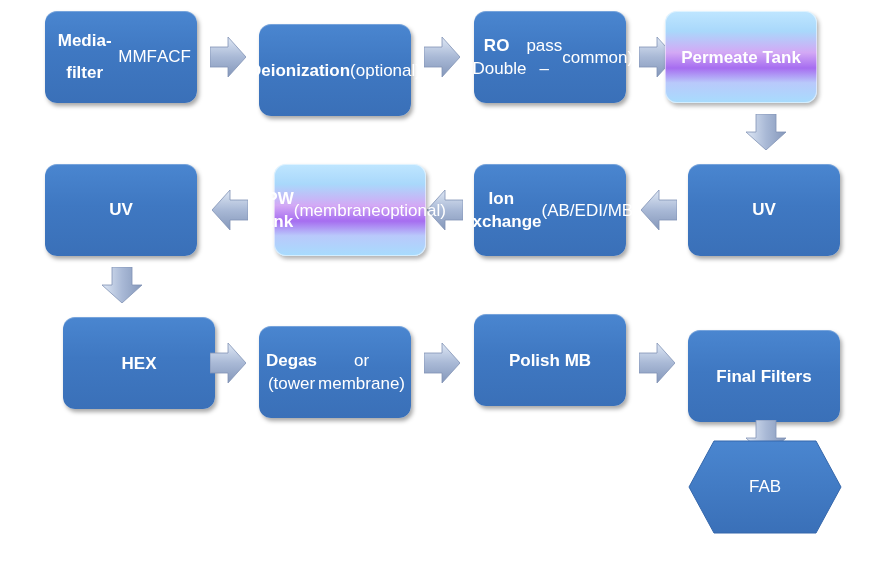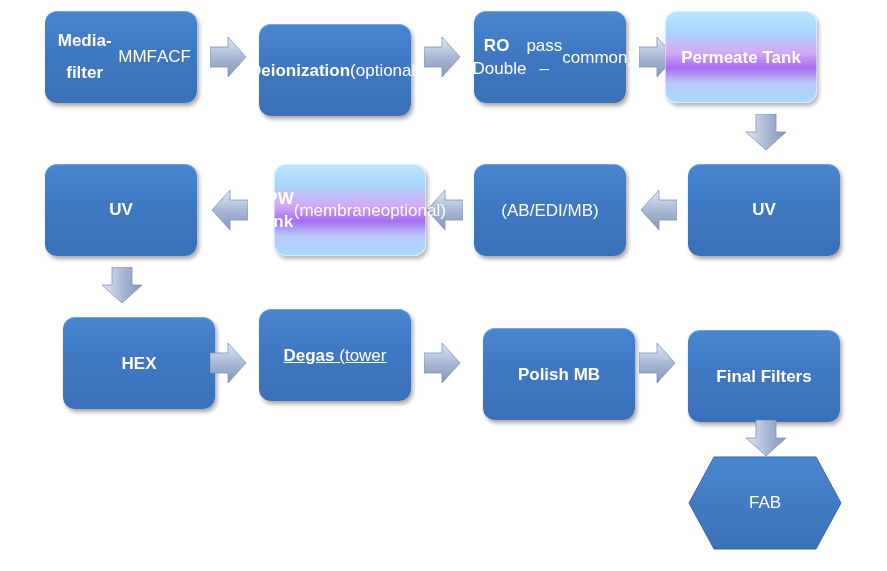--- a/index.html
+++ b/index.html
@@ -17,21 +17,21 @@
   .box .b { font-weight: bold; }
   .box.tank {
     background: linear-gradient(180deg,
       #bfe6ff 0%, #a9d8fb 22%, #d3a9f5 45%, #a66df0 62%,
       #b9c9fb 78%, #a7dcfd 100%);
     box-shadow: 2px 3px 4px rgba(0,0,0,0.3), inset 0 0 0 1px rgba(255,255,255,0.5);
   }
   .box .spaced { line-height: 32px; }
   .arrow { position: absolute; width: 36px; height: 40px; }
   .arrow.down { width: 40px; height: 36px; }
-  .hex { position: absolute; left: 688px; top: 456px; width: 154px; height: 94px; text-decoration: underline; }
+  .hex { position: absolute; left: 688px; top: 440px; width: 154px; height: 94px; text-decoration: underline; }
   .hex svg { position: absolute; left: 0; top: 0; }
   .hex .lbl { position: absolute; left: 0; top: 0; width: 154px; height: 94px;
               display: flex; align-items: center; justify-content: center;
               color: #ffffff; font-size: 17px; }
 </style>
 </head>
 <body>
 
 <svg width="0" height="0" style="position:absolute">
   <defs>
@@ -91,20 +91,21 @@
 
 <div class="box" style="left:688px;top:164px;">
   <div class="b spaced">UV</div>
 </div>
 
 <svg class="arrow" style="left:641px;top:190px;" viewBox="0 0 36 40">
   <polygon points="36,10 18,10 18,0 0,20 18,40 18,30 36,30" fill="url(#arrowGradH)" stroke="#8193b5" stroke-width="0.8"></polygon>
 </svg>
 
 <div class="box" style="left:474px;top:164px;">
+  <div class="b">Ion Exchange</div>
   <div>(AB/EDI/MB)</div>
 </div>
 
 <svg class="arrow" style="left:427px;top:190px;" viewBox="0 0 36 40">
   <polygon points="36,10 18,10 18,0 0,20 18,40 18,30 36,30" fill="url(#arrowGradH)" stroke="#8193b5" stroke-width="0.8"></polygon>
 </svg>
 
 <div class="box tank" style="left:274px;top:164px;">
   <div class="b">UPW Tank</div>
   <div>(membrane</div>
@@ -124,29 +125,30 @@
 </svg>
 
 <div class="box" style="left:45px;top:317px;margin-left:18px;">
   <div class="b">HEX</div>
 </div>
 
 <svg class="arrow" style="left:210px;top:343px;" viewBox="0 0 36 40">
   <polygon points="0,10 18,10 18,0 36,20 18,40 18,30 0,30" fill="url(#arrowGradH)" stroke="#8193b5" stroke-width="0.8"></polygon>
 </svg>
 
-<div class="box" style="left:259px;top:309px;text-decoration:underline;">
+<div class="box" style="left:259px;top:326px;">
   <div><span class="b">Degas</span><span> (tower</span></div>
+  <div>or membrane)</div>
 </div>
 
 <svg class="arrow" style="left:424px;top:343px;" viewBox="0 0 36 40">
   <polygon points="0,10 18,10 18,0 36,20 18,40 18,30 0,30" fill="url(#arrowGradH)" stroke="#8193b5" stroke-width="0.8"></polygon>
 </svg>
 
-<div class="box" style="left:474px;top:328px;margin-left:9px;">
+<div class="box" style="left:474px;top:314px;">
   <div class="b">Polish MB</div>
 </div>
 
 <svg class="arrow" style="left:639px;top:343px;" viewBox="0 0 36 40">
   <polygon points="0,10 18,10 18,0 36,20 18,40 18,30 0,30" fill="url(#arrowGradH)" stroke="#8193b5" stroke-width="0.8"></polygon>
 </svg>
 
 <div class="box" style="left:688px;top:317px;margin-top:13px;">
   <div class="b">Final Filters</div>
 </div>

